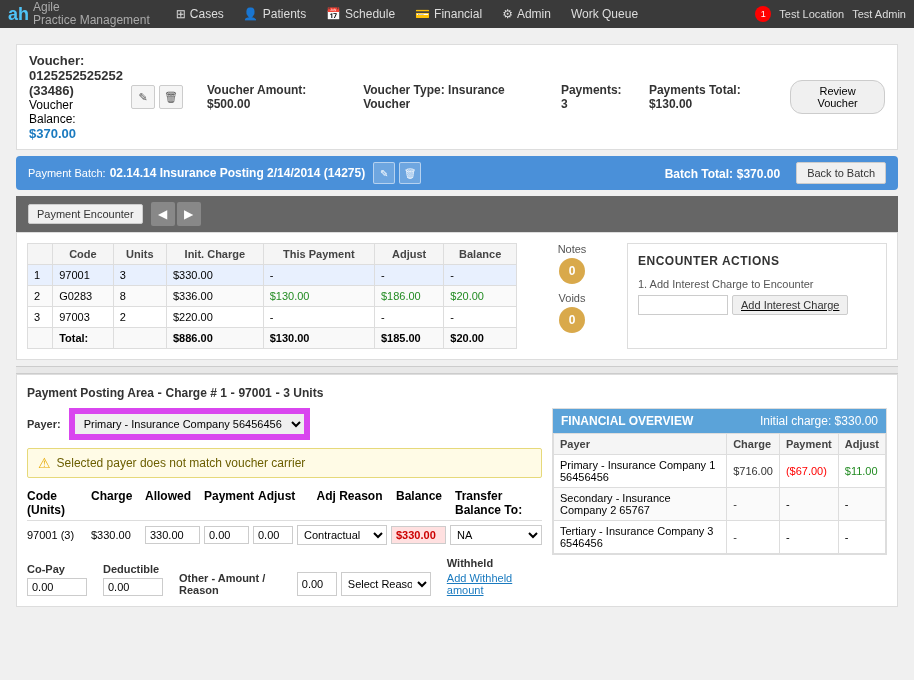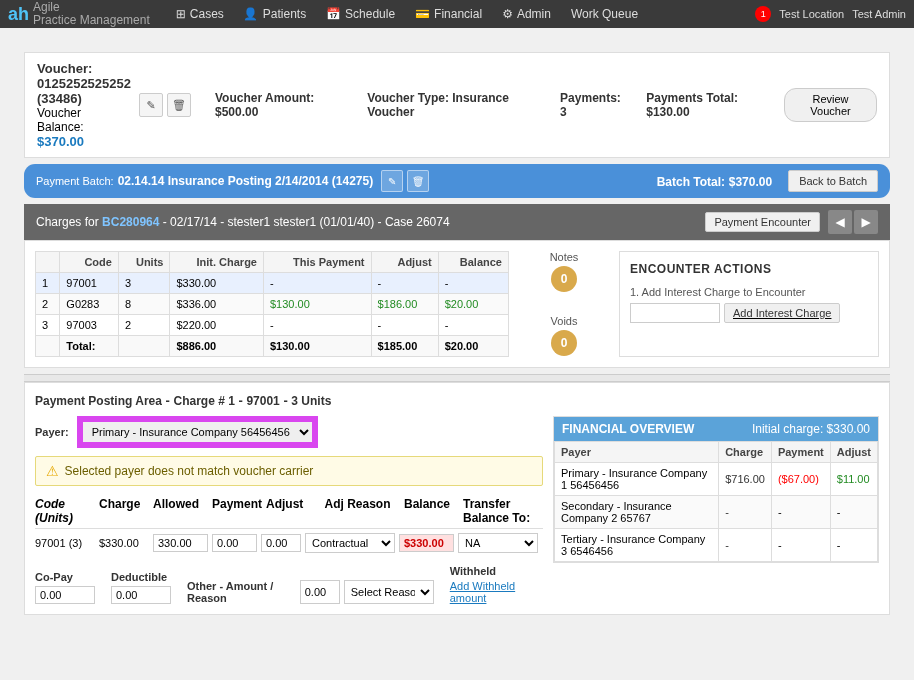--- a/index.html
+++ b/index.html
@@ -10,36 +10,36 @@
     .nav-logo { color: #4fc3f7; font-weight: bold; font-size: 18px; margin-right: 4px; }
     .nav-brand { color: #aaa; font-size: 10px; line-height: 1.1; margin-right: 16px; }
     .nav-brand span { display: block; }
     .nav-items { display: flex; gap: 0; flex: 1; }
     .nav-item { color: #ddd; padding: 0 10px; height: 28px; display: flex; align-items: center; cursor: pointer; font-size: 12px; gap: 4px; }
     .nav-right { display: flex; align-items: center; gap: 8px; margin-left: auto; }
     .nav-badge { background: red; color: white; border-radius: 50%; width: 16px; height: 16px; display: flex; align-items: center; justify-content: center; font-size: 9px; }
     .nav-location { color: #ddd; font-size: 11px; }
 
     
-    .content { padding: 24px; }
+    .content { padding: 16px; }
 
     
     .voucher-bar { background: white; border: 1px solid #ddd; padding: 8px 12px; display: flex; align-items: center; margin-bottom: 6px; }
     .voucher-info { flex: 1; }
     .voucher-title { font-size: 13px; font-weight: bold; color: #333; }
     .voucher-balance { color: #1a7abf; font-weight: bold; font-size: 13px; }
     .voucher-actions { display: flex; gap: 4px; margin-left: 8px; }
     .btn-icon { width: 24px; height: 24px; border: 1px solid #ccc; background: #f5f5f5; cursor: pointer; display: flex; align-items: center; justify-content: center; border-radius: 2px; font-size: 11px; color: #555; }
     .voucher-details { display: flex; gap: 24px; margin-left: 24px; }
     .voucher-detail-item { color: #333; }
     .voucher-detail-item span { font-weight: bold; }
     .btn-review { background: #f0f0f0; border: 1px solid #ccc; padding: 4px 10px; cursor: pointer; border-radius: 12px; font-size: 11px; margin-left: 16px; }
 
     
-    .batch-bar { background: #4a90d9; color: white; padding: 6px 12px; display: flex; align-items: center; margin-bottom: 6px; border-radius: 11px; }
+    .batch-bar { background: #4a90d9; color: white; padding: 6px 12px; display: flex; align-items: center; margin-bottom: 6px; border-radius: 4px; }
     .batch-label { font-size: 11px; margin-right: 4px; }
     .batch-name { font-weight: bold; font-size: 12px; }
     .batch-actions { display: flex; gap: 4px; margin-left: 8px; }
     .btn-icon-white { width: 22px; height: 22px; border: 1px solid rgba(255,255,255,0.5); background: rgba(255,255,255,0.2); cursor: pointer; display: flex; align-items: center; justify-content: center; border-radius: 2px; color: white; font-size: 10px; }
     .batch-total { margin-left: auto; font-weight: bold; font-size: 13px; }
     .btn-back { background: #f0f0f0; border: 1px solid #ccc; padding: 4px 10px; cursor: pointer; border-radius: 2px; font-size: 11px; margin-left: 16px; color: #333; }
 
     
     .charges-header { background: #666; color: white; padding: 6px 12px; display: flex; align-items: center; margin-bottom: 0; }
     .charges-title { font-size: 12px; flex: 1; }
@@ -48,29 +48,29 @@
     .nav-arrows { display: flex; gap: 2px; }
     .btn-arrow { width: 24px; height: 24px; background: #888; border: none; cursor: pointer; display: flex; align-items: center; justify-content: center; color: white; border-radius: 2px; font-size: 12px; }
 
     
     .main-section { background: white; border: 1px solid #ddd; margin-bottom: 6px; }
 
     
     .charges-table-area { display: flex; padding: 10px; gap: 10px; }
     .charges-left { flex: 1; }
     table { width: 100%; border-collapse: collapse; }
-    th { background: #f5f5f5; border: 1px solid #ddd; padding: 4px 6px; text-align: right; font-size: 11px; color: #444; }
+    th { background: #f5f5f5; border: 1px solid #ddd; padding: 4px 6px; text-align: center; font-size: 11px; color: #444; }
     td { border: 1px solid #ddd; padding: 4px 6px; font-size: 11px; }
     tr:nth-child(even) { background: #fafafa; }
     tr.selected-row { background: #e8f0fe; }
     .green-text { color: #228B22; }
     .total-row td { font-weight: bold; background: #f9f9f9; }
 
     
-    .notes-voids { display: flex; flex-direction: column; gap: 23px; align-items: center; padding: 0 8px; min-width: 90px; }
+    .notes-voids { display: flex; flex-direction: column; gap: 8px; align-items: center; padding: 0 8px; min-width: 90px; }
     .nv-item { text-align: center; }
     .nv-label { font-size: 11px; color: #555; margin-bottom: 3px; }
     .nv-badge { background: #d9a94b; color: white; border-radius: 50%; width: 26px; height: 26px; display: flex; align-items: center; justify-content: center; font-size: 12px; font-weight: bold; margin: 0 auto; }
 
     
     .encounter-actions { min-width: 260px; border: 1px solid #ddd; padding: 10px; }
     .ea-title { font-size: 12px; font-weight: bold; color: #333; margin-bottom: 10px; letter-spacing: 0.5px; }
     .ea-section { margin-bottom: 12px; }
     .ea-label { font-size: 11px; color: #555; margin-bottom: 5px; }
     .ea-row { display: flex; gap: 4px; align-items: center; text-decoration: underline; }
@@ -204,27 +204,20 @@
       <button class="btn-icon-white">✎</button>
       <button class="btn-icon-white">🗑</button>
     </div>
     <span class="batch-total">
       <span>Batch Total:</span> <span>$370.00</span>
     </span>
     <button class="btn-back">Back to Batch</button>
   </div>
 
   <div class="charges-header">
-    <div class="charges-title">
-      <span>Charges for</span>
-      <strong>BC280964</strong>
-      - <span>02/17/14</span>
-      - <span>stester1 stester1 (01/01/40)</span>
-      - <span>Case  26074</span>
-    </div>
     <button class="btn-delete">Payment Encounter</button>
     <div class="nav-arrows">
       <button class="btn-arrow">◀</button>
       <button class="btn-arrow">▶</button>
     </div>
   </div>
 
   <div class="main-section">
     <div class="charges-table-area">
       <div class="charges-left">
@@ -320,40 +313,40 @@
           <select class="payer-select" id="payer-select">
           <option>Primary - Insurance Company 56456456</option><option>Secondary - Insurance Company</option><option>Tertiary - Insurance Company</option></select>
         </div>
 
         <div class="warning-box">
           <span class="warn-icon">⚠</span>
           <span>Selected payer does not match voucher carrier</span>
         </div>
 
         <div style="display:flex; gap:4px; padding:3px 0; border-bottom:1px solid #ddd; font-weight:bold; font-size:11px;">
-          <span style="min-width:60px;font-style:italic;">Code (Units)</span>
+          <span style="min-width:60px;">Code (Units)</span>
           <span style="min-width:50px;">Charge</span>
           <span style="min-width:55px;">Allowed</span>
           <span style="min-width:50px;">Payment</span>
           <span style="min-width:45px;">Adjust</span>
           <span style="min-width:85px;text-align:center;">Adj Reason</span>
           <span style="min-width:55px;">Balance</span>
           <span style="min-width:80px;">Transfer Balance To:</span>
         </div>
 
         <div style="display:flex; gap:4px; padding:4px 0; align-items:center;">
           <span style="min-width:60px; font-size:11px;">97001 (3)</span>
           <span style="min-width:50px; font-size:11px;">$330.00</span>
           <input type="text" class="field-input" style="width: 55px;" id="allowed-input" value="330.00">
           <input type="text" class="field-input" style="width: 45px;" id="payment-input" value="0.00">
           <input type="text" class="field-input" style="width: 40px;" id="adjust-input" value="0.00">
           <select class="field-select" style="width:90px;" id="adj-reason-select">
           <option>Contractual</option><option>Write-off</option><option>Patient Responsibility</option></select>
           <input type="text" class="balance-highlight" style="width: 55px;" id="balance-input" value="$330.00">
-          <select class="field-select" style="width:80px;" id="transfer-select">
+          <select class="field-select" style="width:92px;" id="transfer-select">
           <option>NA</option><option>Secondary</option><option>Tertiary</option></select>
         </div>
 
         <div class="copay-row">
           <div class="copay-group">
             <span class="copay-label">Co-Pay</span>
             <input type="text" class="copay-input" id="copay-input" value="0.00" style="">
           </div>
           <div class="copay-group">
             <span class="copay-label">Deductible</span>

